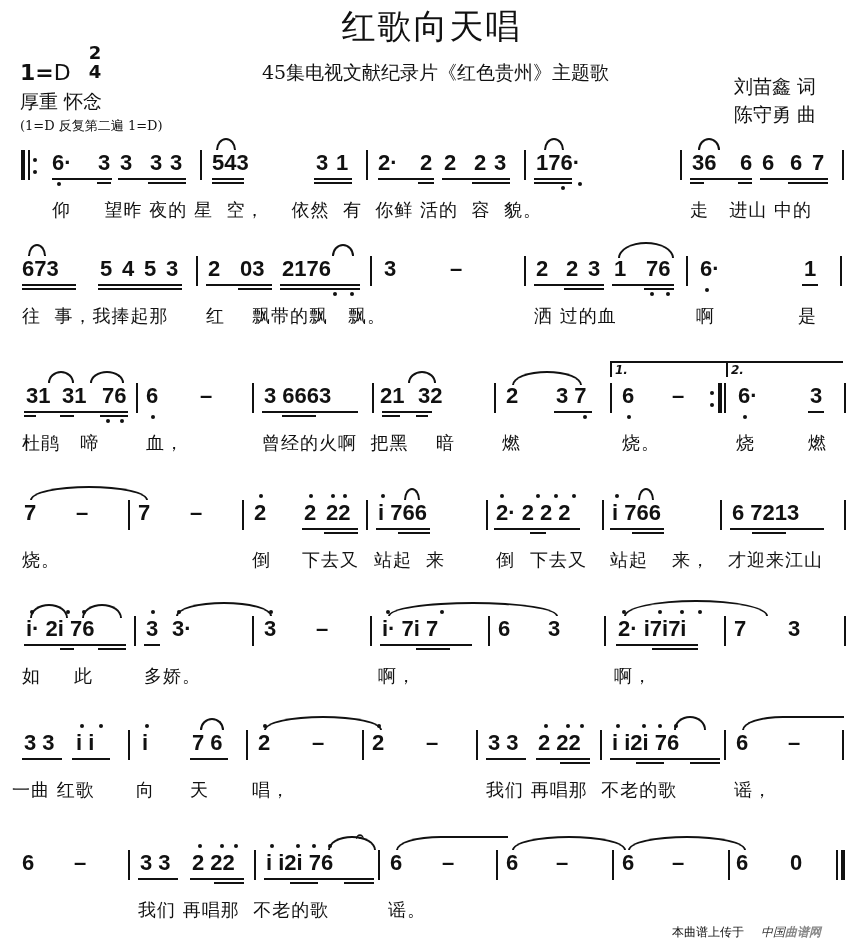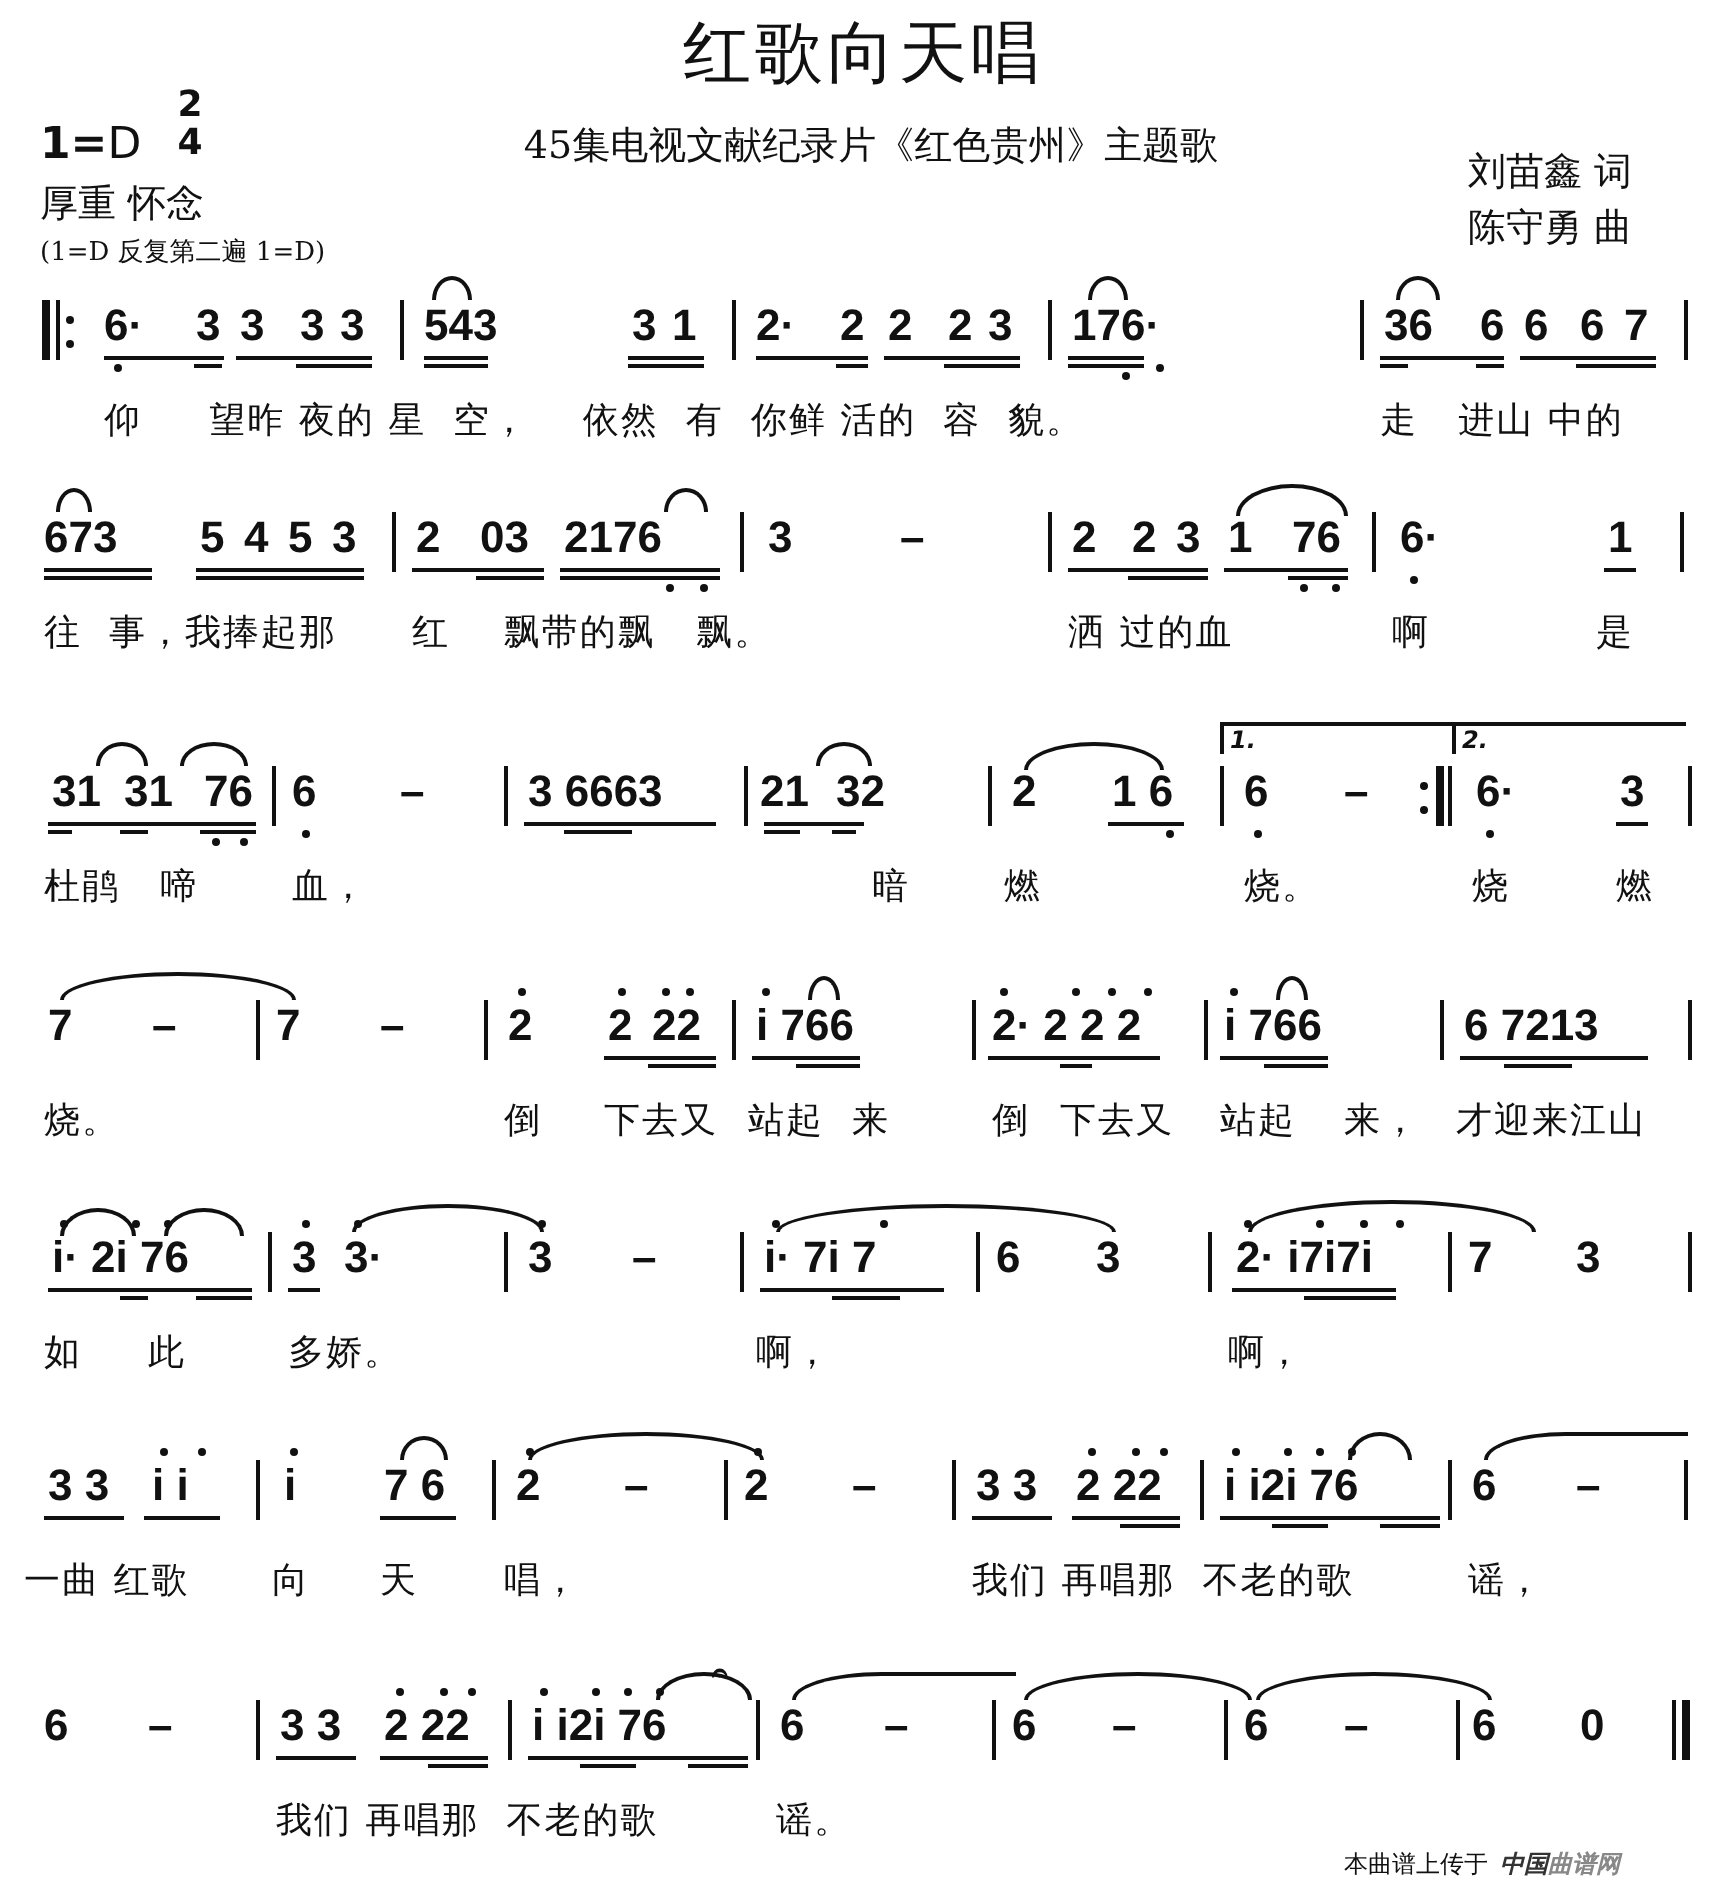--- a/index.html
+++ b/index.html
@@ -16,21 +16,21 @@
   .credits { left:734px; top:72px; font-size:19px; font-family:"DejaVu Serif", serif; line-height:28px; }
   .row { position:absolute; left:0; width:863px; height:110px; }
   .n { position:absolute; font-size:22px; font-weight:bold; font-family:"Liberation Sans", sans-serif; top:8px; }
   .bar { position:absolute; width:2px; height:30px; background:#111; top:8px; }
   .ul { position:absolute; height:2px; background:#111; }
   .lyr { position:absolute; top:56px; font-size:18px; font-family:"DejaVu Serif", serif; white-space:nowrap; letter-spacing:1px; }
   .slur { position:absolute; border:2px solid #111; border-bottom:none; border-radius:50% 50% 0 0 / 100% 100% 0 0; height:10px; }
   .dot { position:absolute; width:4px; height:4px; border-radius:50%; background:#111; }
   .volta { position:absolute; border-top:2px solid #111; border-left:2px solid #111; height:14px; font-size:12px; font-style:italic; font-weight:bold; padding-left:3px; line-height:14px; }
   .footer { left:672px; top:924px; font-size:12px; }
-  .footer .logo { font-weight:bold; font-style:italic; margin-left:6px; color:#333; }
+  .footer .logo { font-weight:normal; font-style:italic; margin-left:17px; color:#333; }
   .footer .logo2 { color:#888; font-style:italic; font-weight:bold; }
 </style>
 </head>
 <body>
 
 <div class="abs title">红歌向天唱</div>
 <div class="abs subtitle">45集电视文献纪录片《红色贵州》主题歌</div>
 <div class="abs key"><span>1=</span><span class="D">D</span></div>
 <div class="abs meter">
     <div>2</div>
@@ -176,41 +176,42 @@
     <div class="ul" style="left:282px;top:40px;width:34px"></div>
   <div class="bar" style="left:372px"></div>
   <div class="n" style="left:380px">21</div>
     <div class="n" style="left:418px">32</div>
     <div class="slur" style="left:408px;top:-4px;width:24px"></div>
   <div class="ul" style="left:382px;top:36px;width:50px"></div>
     <div class="ul" style="left:382px;top:40px;width:18px"></div>
     <div class="ul" style="left:416px;top:40px;width:12px"></div>
   <div class="bar" style="left:494px"></div>
   <div class="n" style="left:506px">2</div>
-    <div class="n" style="left:556px">1 6</div>
+    <div class="n" style="left:556px">3 7</div>
     <div class="slur" style="left:512px;top:-4px;width:66px;height:12px"></div>
   <div class="ul" style="left:554px;top:36px;width:38px"></div>
     <div class="dot" style="left:583px;top:40px"></div>
   <div class="volta" style="left:610px;top:-14px;width:116px">1.</div>
   <div class="volta" style="left:726px;top:-14px;width:112px">2.</div>
   <div class="bar" style="left:610px"></div>
   <div class="n" style="left:622px">6</div>
     <div class="dot" style="left:627px;top:40px"></div>
     <div class="n" style="left:672px">–</div>
   <div class="dot" style="left:710px;top:16px"></div>
     <div class="dot" style="left:710px;top:28px"></div>
   <div class="bar" style="left:718px;width:4px"></div>
     <div class="bar" style="left:724px"></div>
   <div class="n" style="left:738px">6·</div>
     <div class="dot" style="left:743px;top:40px"></div>
   <div class="n" style="left:810px">3</div>
     <div class="ul" style="left:808px;top:36px;width:16px"></div>
   <div class="bar" style="left:844px"></div>
   <div class="lyr" style="left:22px"><span>杜鹃</span>&nbsp;&nbsp;&nbsp;<span>啼</span></div>
   <div class="lyr" style="left:146px">血，</div>
+  <div class="lyr" style="left:262px"><span>曾经的火啊</span>&nbsp;&nbsp;<span>把黑</span></div>
   <div class="lyr" style="left:436px">暗</div>
   <div class="lyr" style="left:502px">燃</div>
   <div class="lyr" style="left:622px">烧。</div>
   <div class="lyr" style="left:736px">烧</div>
   <div class="lyr" style="left:808px">燃</div>
 </div>
 
 <div class="row" style="top:492px">
   <div class="slur" style="left:30px;top:-6px;width:114px;height:12px"></div>
   <div class="n" style="left:24px">7</div>

